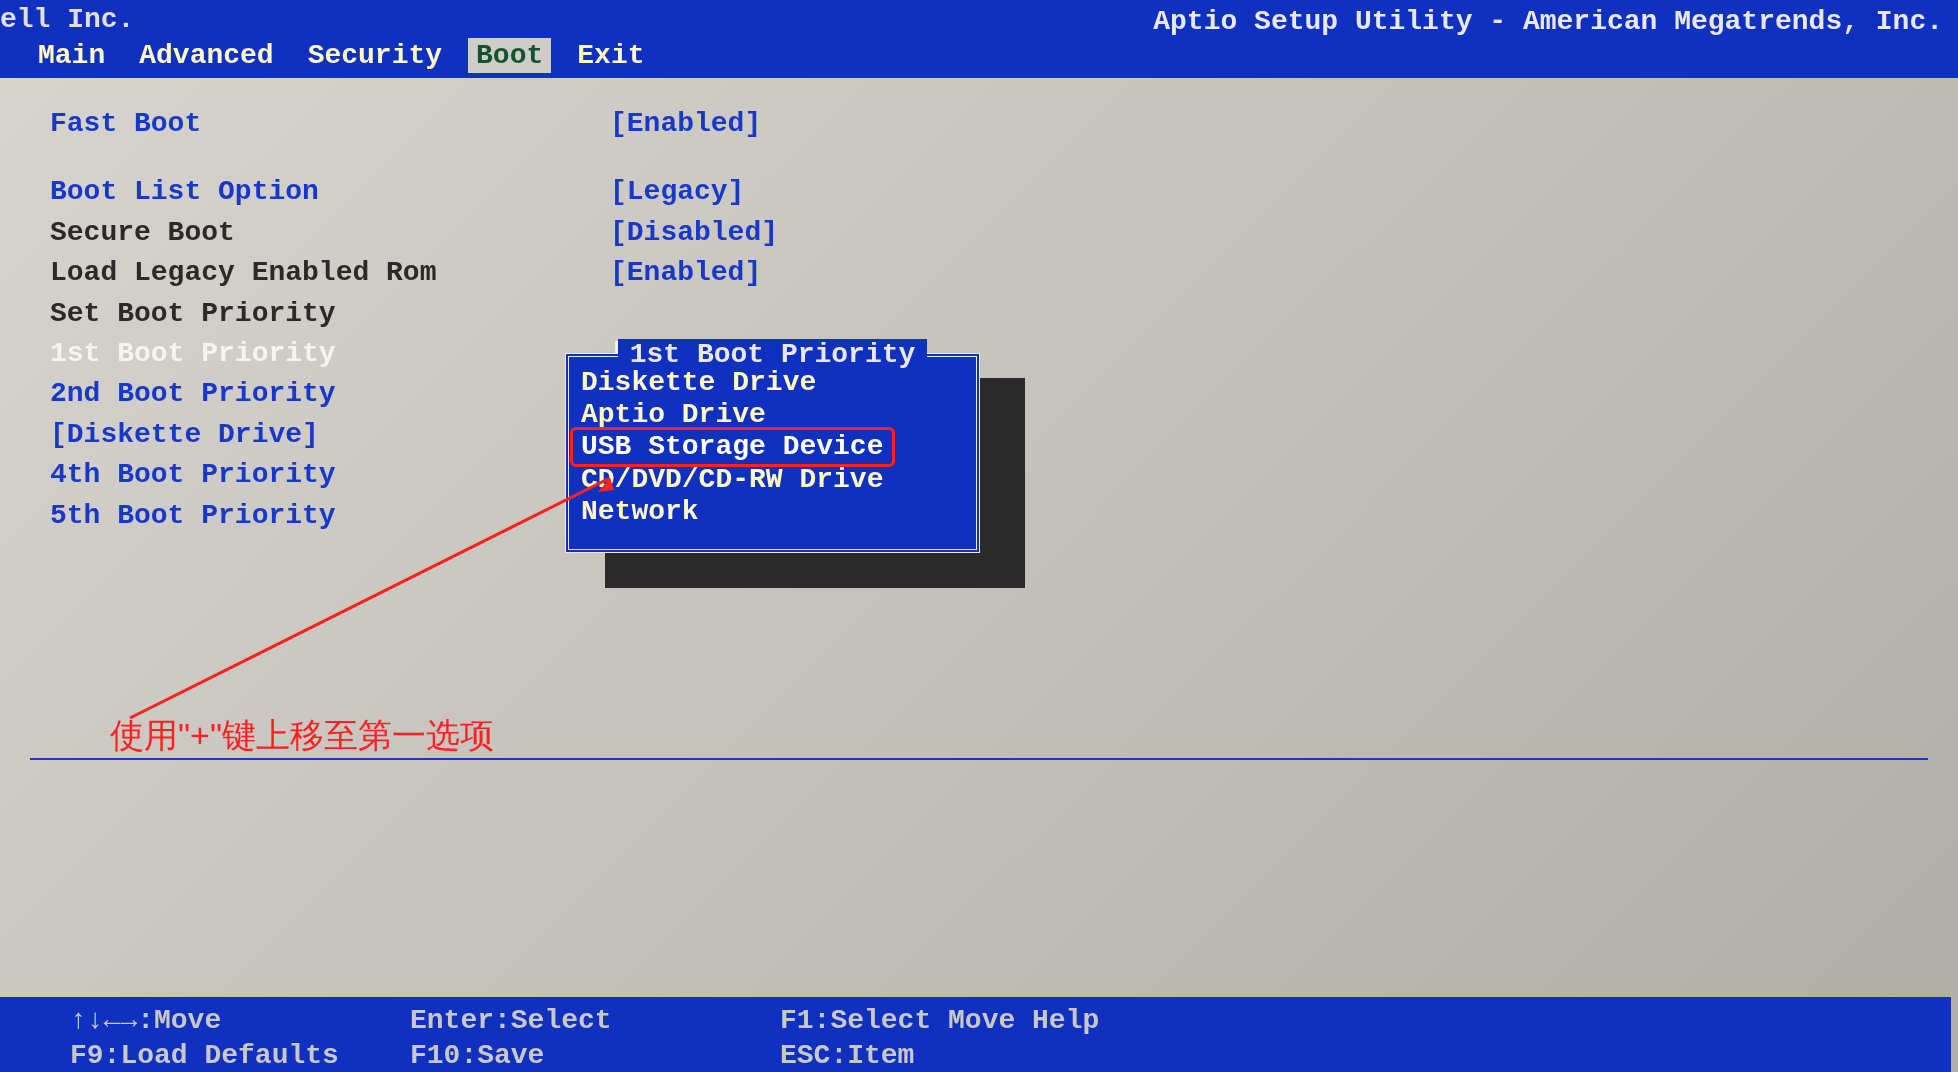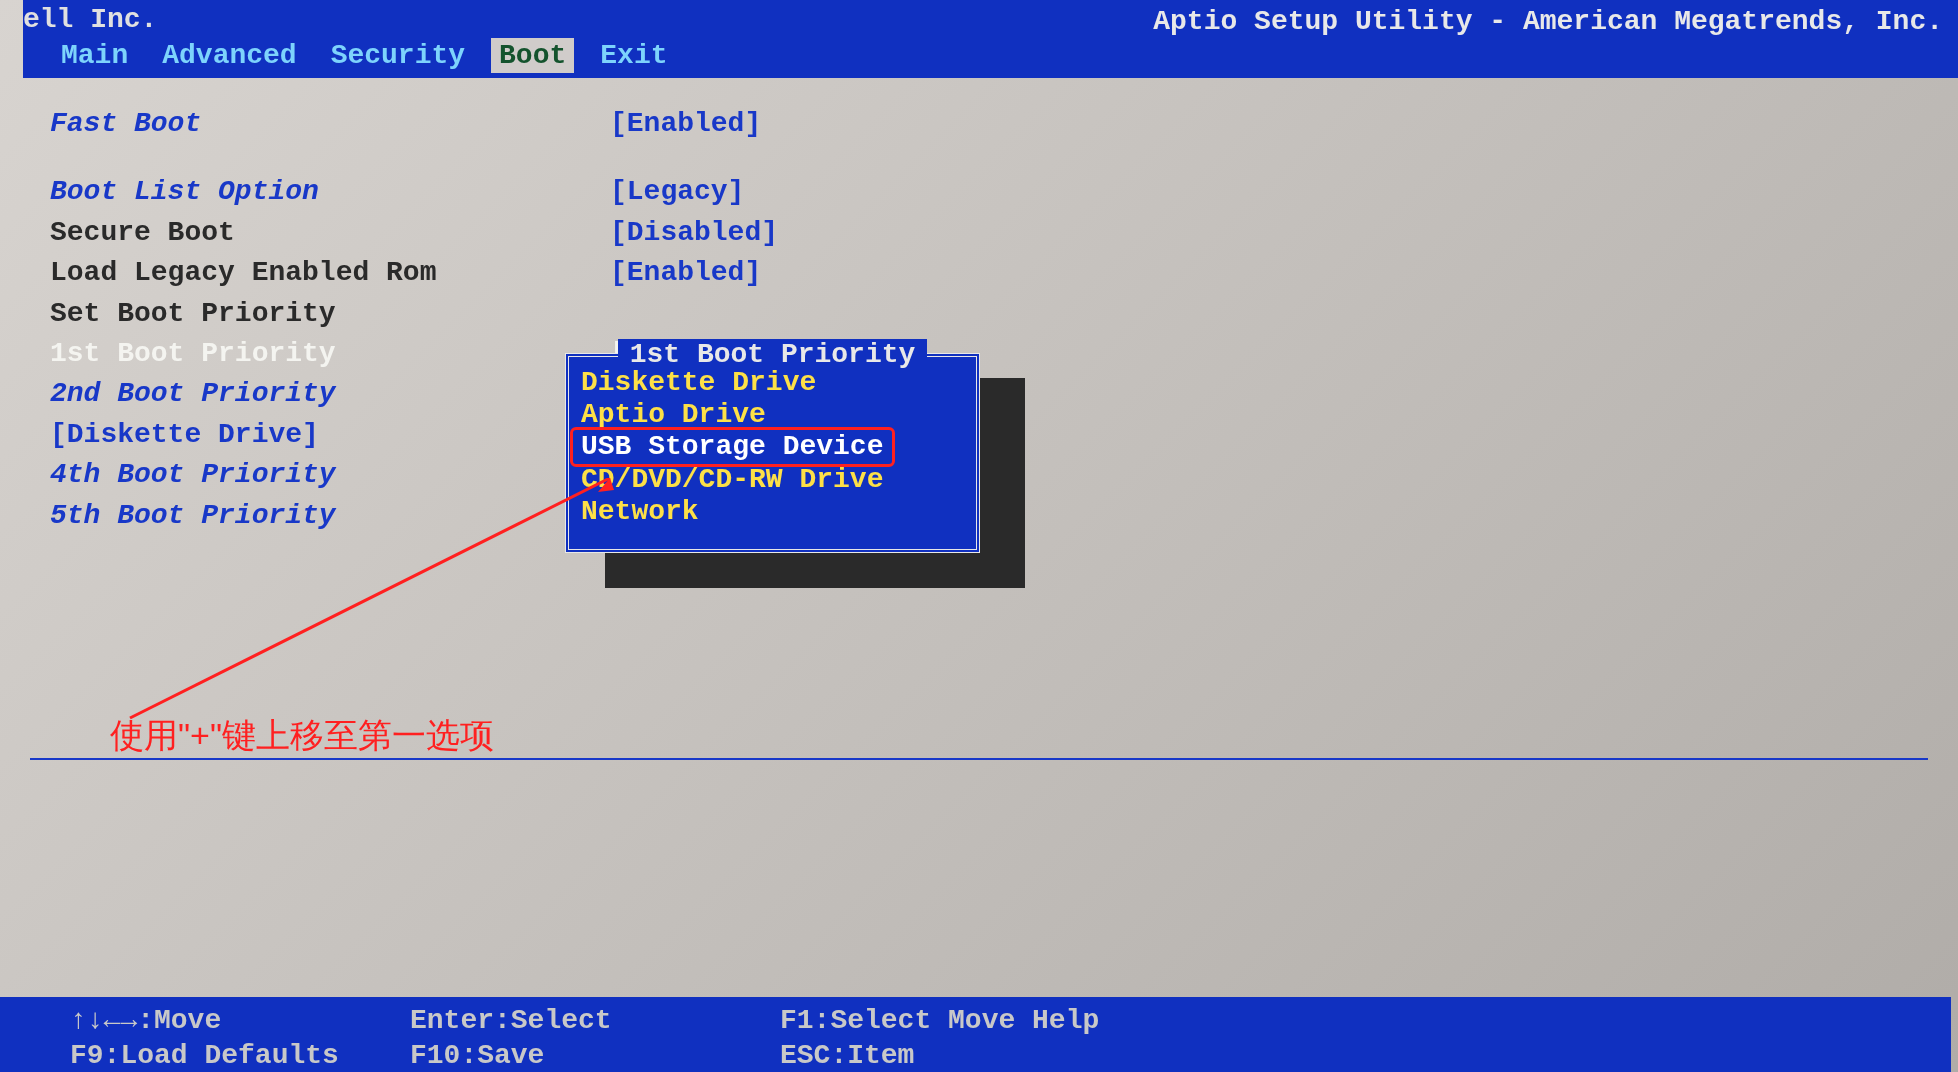--- a/index.html
+++ b/index.html
@@ -22,21 +22,20 @@
       background: linear-gradient(135deg, #d8d4d0 0%, #c8c4c0 40%, #b0aca8 100%);
     }
     .header-bar {
       background: #1030c0;
       height: 78px;
       display: flex;
       align-items: flex-start;
       padding-top: 4px;
       color: #d0d0d0;
       position: relative;
-      margin-left: 23px;
     }
     .vendor-name {
       position: absolute;
       left: 0;
       top: 4px;
       color: #e0e0e0;
       font-size: 28px;
     }
     .utility-name {
       position: absolute;
@@ -46,21 +45,21 @@
       font-size: 28px;
     }
     .menu-tabs {
       position: absolute;
       left: 30px;
       top: 38px;
       display: flex;
       gap: 18px;
     }
     .menu-tab {
-      color: #7dd3fc;
+      color: #fef9c3;
       padding: 2px 8px;
     }
     .menu-tab.active {
       background: #d0ccca;
       color: #14532d;
     }
     .content-area {
       position: absolute;
       left: 0;
       top: 78px;
@@ -70,21 +69,21 @@
     }
     .setting-row {
       display: flex;
       margin-bottom: 4px;
       line-height: 1.3;
     }
     .setting-label {
       width: 560px;
       flex-shrink: 0;
     }
-    .setting-label.blue { color: #1838c8; font-style: italic; }
+    .setting-label.blue { color: #1838c8; }
     .setting-label.black { color: #2a2a2a; }
     .setting-label.white { color: #f4f4f0; }
     .setting-value { color: #1838c8; }
     .setting-value.white { color: #f4f4f0; }
     .spacer { height: 28px; }
 
     
     .popup-shadow {
       position: absolute;
       left: 605px;
@@ -112,21 +111,21 @@
       right: 0;
     }
     .popup-title span {
       background: #1030c0;
       padding: 0 12px;
     }
     .popup-items {
       padding: 10px 12px 0 12px;
     }
     .popup-item {
-      color: #fde047;
+      color: #fef9c3;
       line-height: 1.15;
       position: relative;
       z-index: 1;
     }
     .popup-item.selected { color: #ffffff; }
     .annot-redbox {
       position: absolute;
       border: 3px solid #ff2020;
       border-radius: 6px;
       left: 570px;

